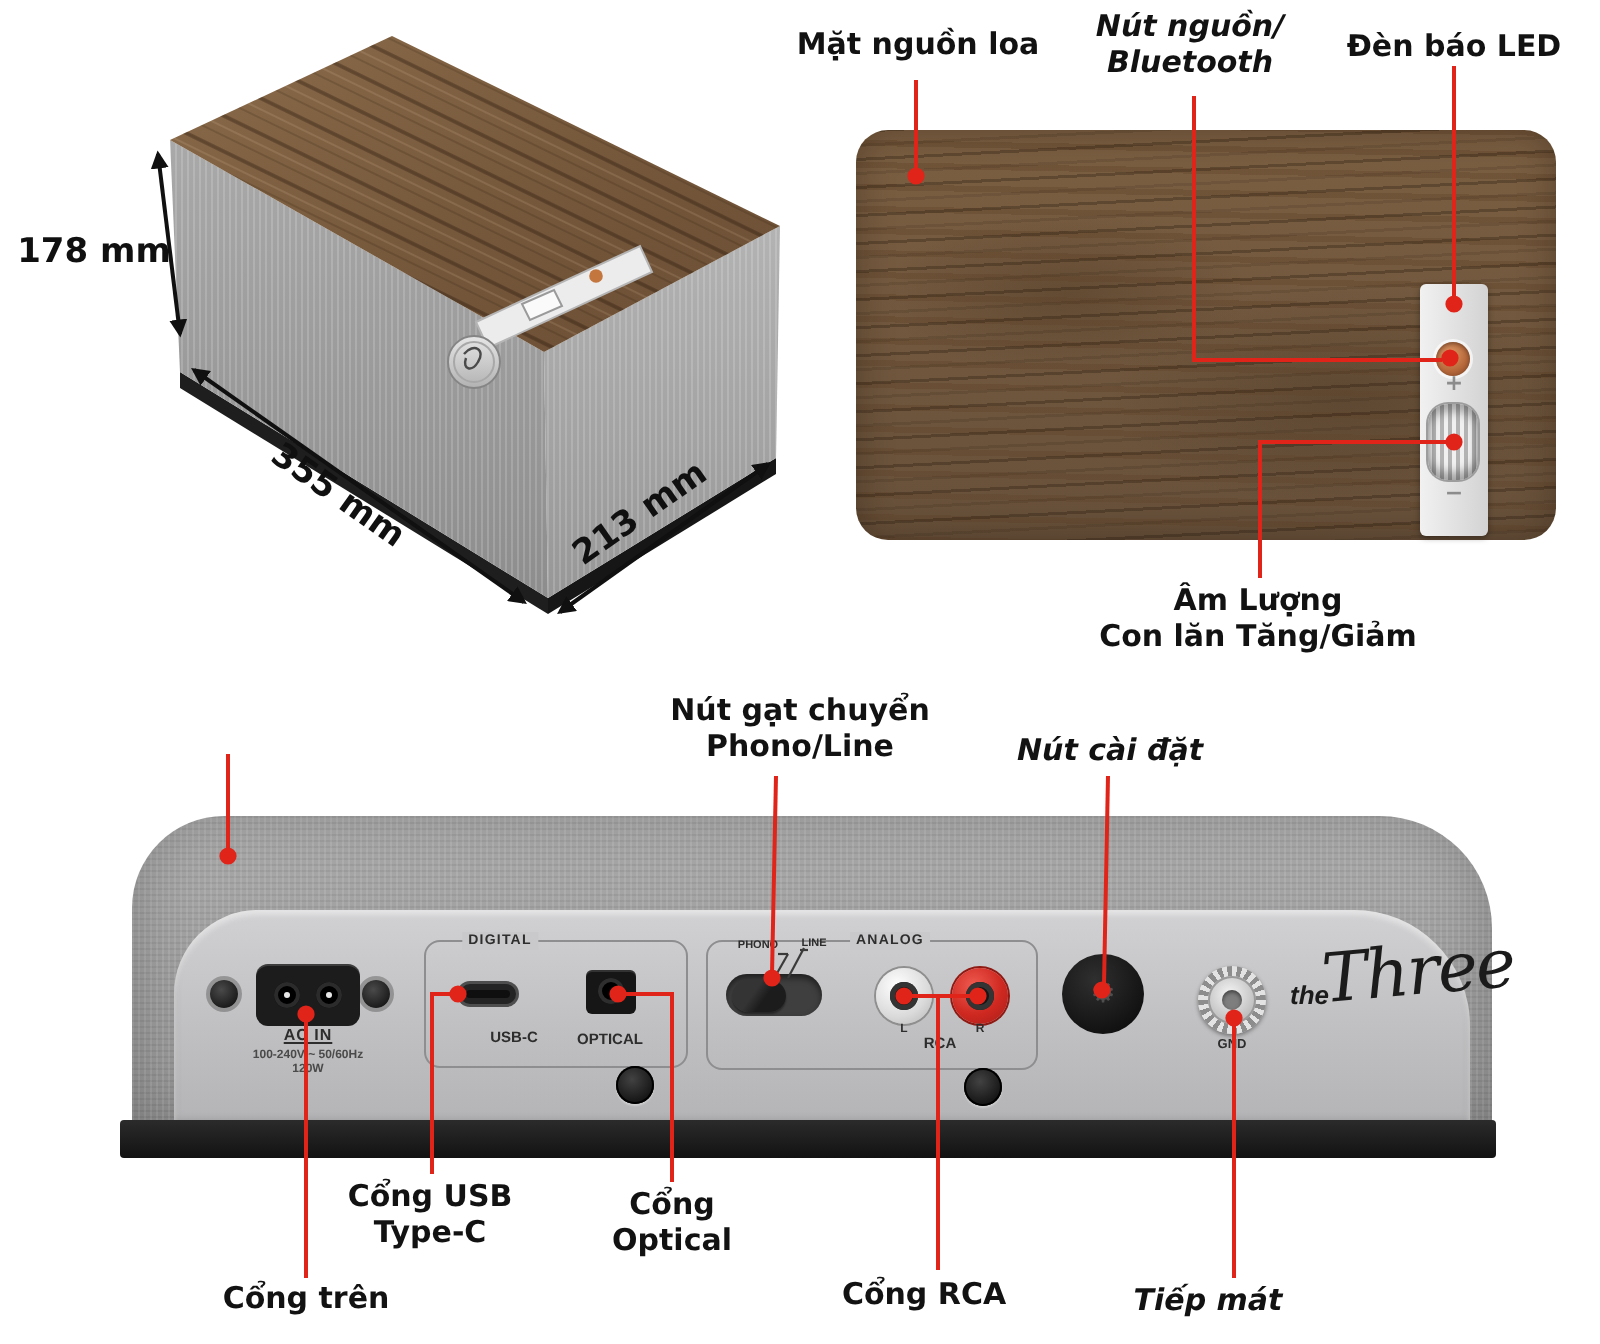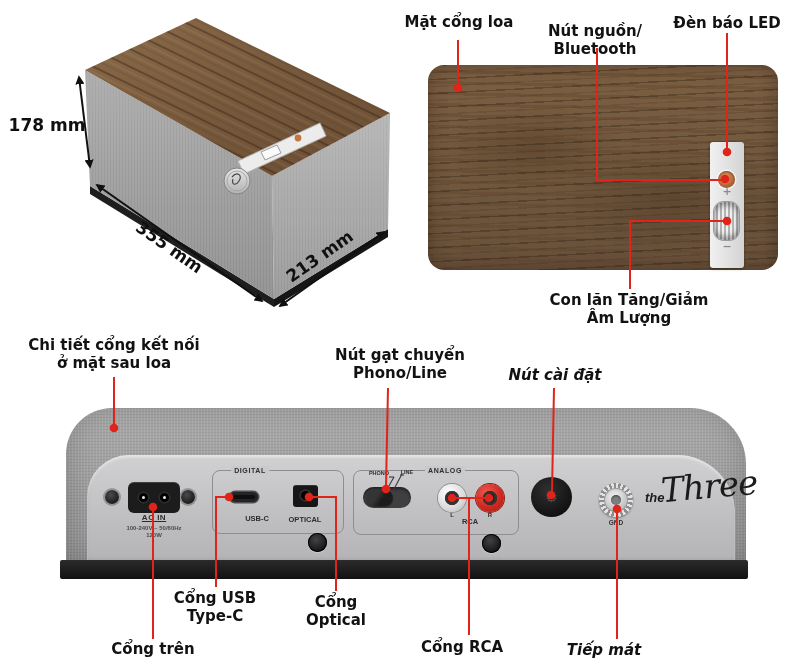--- a/index.html
+++ b/index.html
@@ -4,21 +4,21 @@
 <style>
   html,body{margin:0;padding:0;background:#fff;}
   .canvas{position:relative;width:800px;height:672px;background:#ffffff;overflow:hidden;
           font-family:"DejaVu Sans","Liberation Sans",sans-serif;}
 
   
   .lbl{position:absolute;transform:translateX(-50%);text-align:center;font-weight:bold;
        font-size:15px;color:#121212;line-height:1.22;white-space:nowrap;z-index:6;}
   .lbl span{display:block;}
   .lbl-topface{left:459px;top:13px;}
-  .lbl-powerbt{left:595px;top:22px;}
+  .lbl-powerbt{left:595px;top:4px;font-style:italic;}
   .lbl-led{left:727px;top:14px;}
   .lbl-volume{left:629px;top:291px;}
   .lbl-detail{left:114px;top:336px;}
   .lbl-phono{left:400px;top:346px;}
   .lbl-settings{left:555px;top:366px;font-style:italic;}
   .lbl-usb{left:215px;top:589px;}
   .lbl-optical{left:336px;top:593px;}
   .lbl-powerport{left:153px;top:640px;}
   .lbl-rca{left:462px;top:638px;}
   .lbl-ground{left:604px;top:641px;font-style:italic;}
@@ -268,33 +268,29 @@
   </div>
   <div class="gnd-post">
       <div class="gnd-in"></div>
     </div>
   <div class="pl pl-gnd">GND</div>
   <div class="logo">
     <span class="logo-the">the</span>
     <span class="logo-three">Three</span>
   </div>
 
-  <div class="lbl lbl-topface">Mặt cổng loa</div>
+  <div class="lbl lbl-topface">Mặt nguồn loa</div>
   <div class="lbl lbl-powerbt">
     <span>Nút nguồn/</span>
     <span>Bluetooth</span>
   </div>
   <div class="lbl lbl-led">Đèn báo LED</div>
   <div class="lbl lbl-volume">
+    <span>Âm Lượng</span>
     <span>Con lăn Tăng/Giảm</span>
-    <span>Âm Lượng</span>
-  </div>
-  <div class="lbl lbl-detail">
-    <span>Chi tiết cổng kết nối</span>
-    <span>ở mặt sau loa</span>
   </div>
   <div class="lbl lbl-phono">
     <span>Nút gạt chuyển</span>
     <span>Phono/Line</span>
   </div>
   <div class="lbl lbl-settings">Nút cài đặt</div>
   <div class="lbl lbl-usb">
     <span>Cổng USB</span>
     <span>Type-C</span>
   </div>

